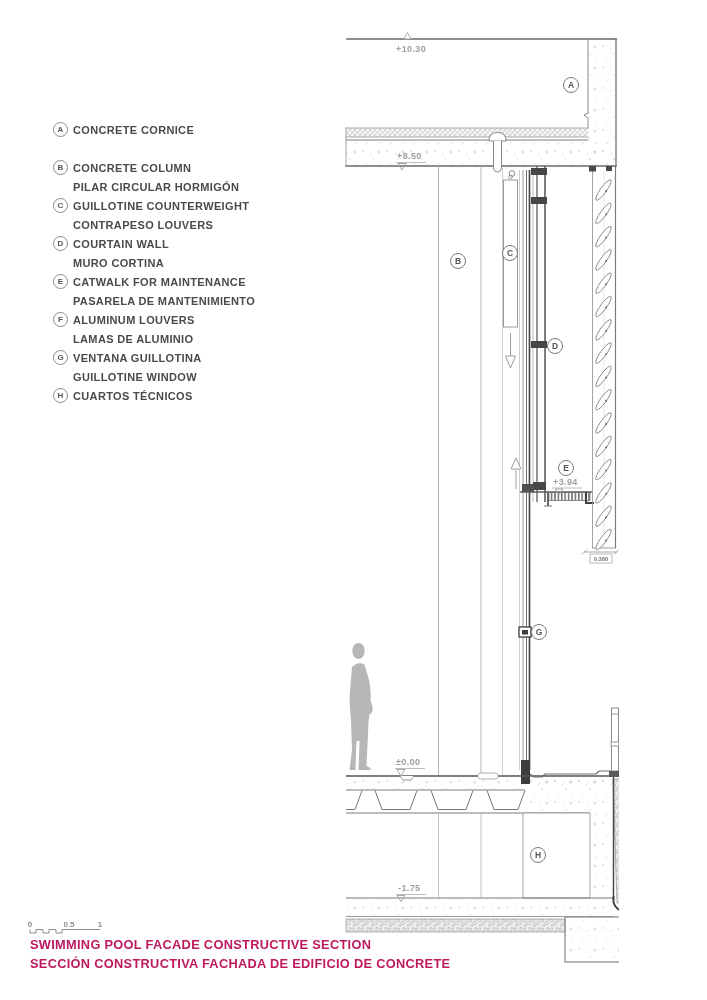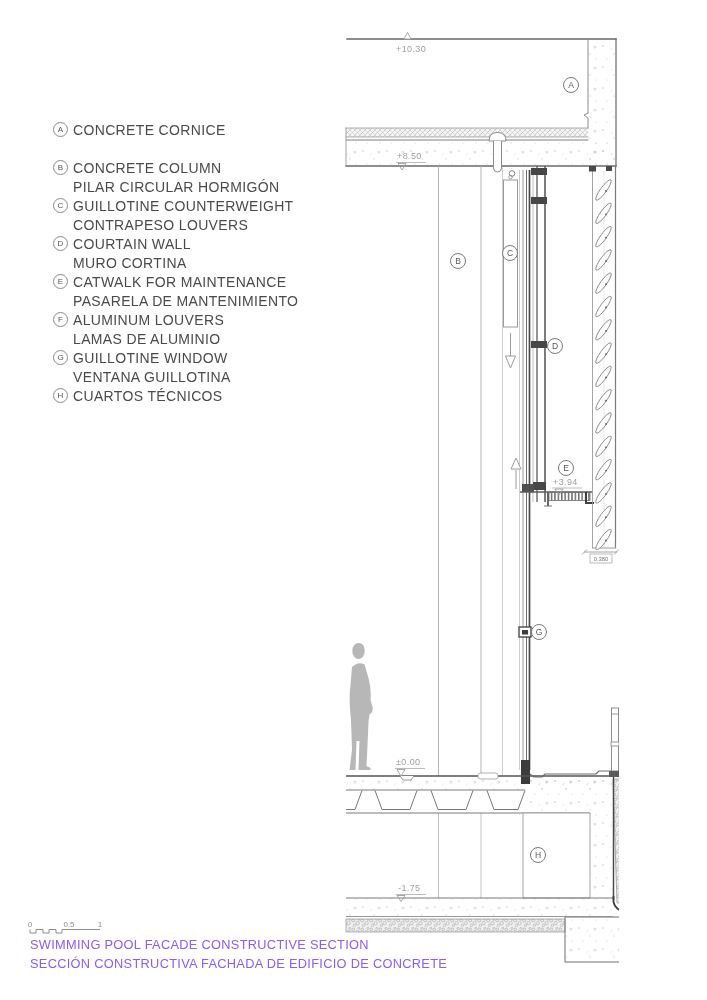--- a/index.html
+++ b/index.html
@@ -1,23 +1,23 @@
 <!DOCTYPE html>
 <html><head>
 <meta charset="utf-8">
 <style>
   html,body{margin:0;padding:0;background:#ffffff;}
   #page{position:relative;width:619px;height:1000px;background:#fff;overflow:hidden;
-        font-family:"Liberation Sans",sans-serif;}
+        font-family:"Liberation Sans",sans-serif;font-weight:bold;}
   #drawing{position:absolute;left:0;top:0;}
   .legend-item{position:absolute;left:53px;width:300px;color:#4e4e4e;}
   .legend-circle{position:absolute;left:0;top:1px;width:13px;height:13px;border:1px solid #8a8a8a;
         border-radius:50%;font-size:8px;line-height:13px;text-align:center;color:#555;}
-  .legend-lines{margin-left:20px;font-size:14px;line-height:18.6px;letter-spacing:0.35px;color:#4a4a4a;}
-  #title-block{position:absolute;left:30px;top:936px;color:#8b5cf6;font-size:12.8px;
+  .legend-lines{margin-left:20px;font-size:11px;line-height:18.6px;letter-spacing:0.35px;color:#4a4a4a;}
+  #title-block{position:absolute;left:30px;top:936px;color:#be185d;font-size:12.8px;
         line-height:18.5px;letter-spacing:0.3px;}
   svg text{font-family:"Liberation Sans",sans-serif;}
   .lvl{fill:#9e9e9e;font-size:9px;letter-spacing:0.4px;}
   .lbl{fill:#555;font-size:8.5px;text-anchor:middle;}
   .dim{fill:#777;font-size:5.8px;text-anchor:middle;}
   .tick{fill:#8d8d8d;font-size:8px;text-anchor:middle;}
 </style>
 </head>
 <body>
 
@@ -332,22 +332,22 @@
     <div class="legend-item" style="top:311px">
       <span class="legend-circle">F</span>
       <div class="legend-lines">
         <div>ALUMINUM LOUVERS</div>
         <div>LAMAS DE ALUMINIO</div>
       </div>
     </div>
     <div class="legend-item" style="top:349px">
       <span class="legend-circle">G</span>
       <div class="legend-lines">
+        <div>VENTANA GUILLOTINA</div>
         <div>GUILLOTINE WINDOW</div>
-        <div>VENTANA GUILLOTINA</div>
       </div>
     </div>
     <div class="legend-item" style="top:387px">
       <span class="legend-circle">H</span>
       <div class="legend-lines">
         <div>CUARTOS TÉCNICOS</div>
       </div>
     </div>
   </div>
 

